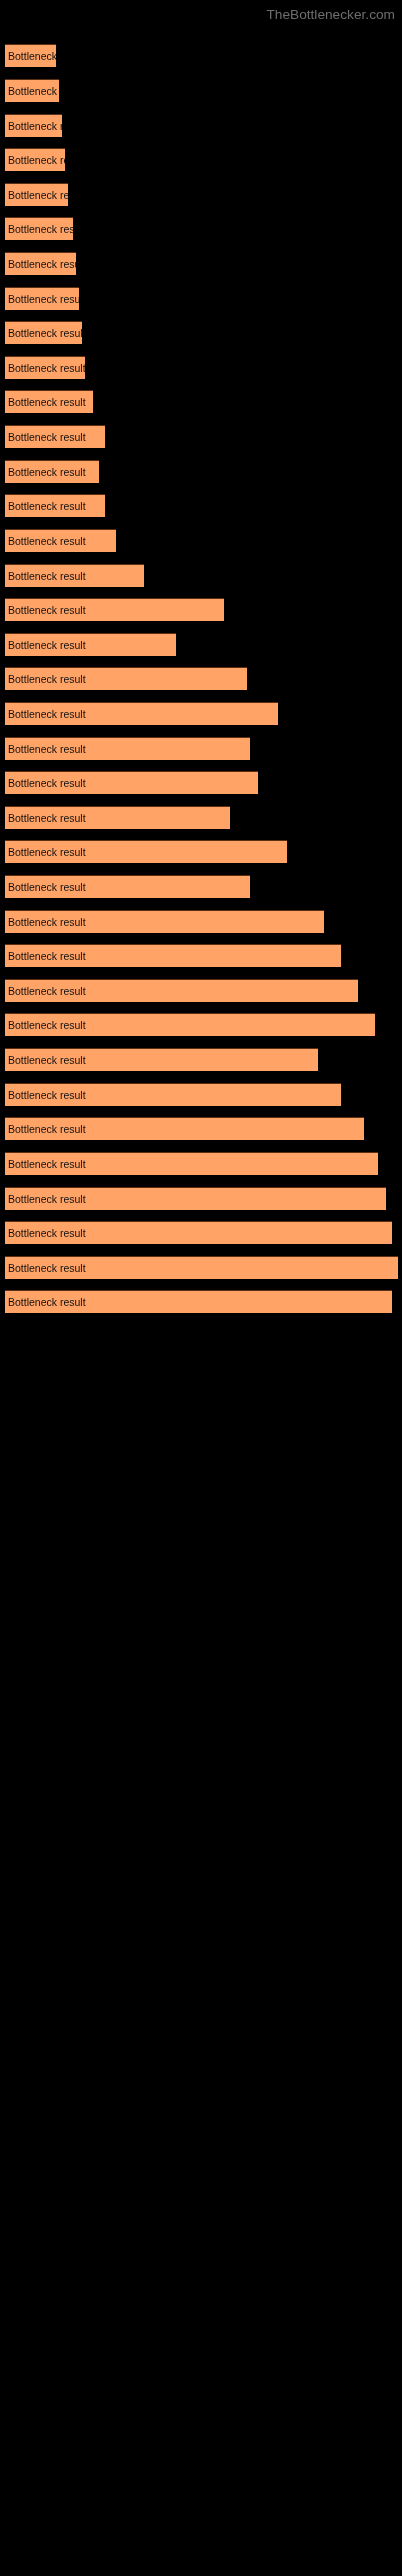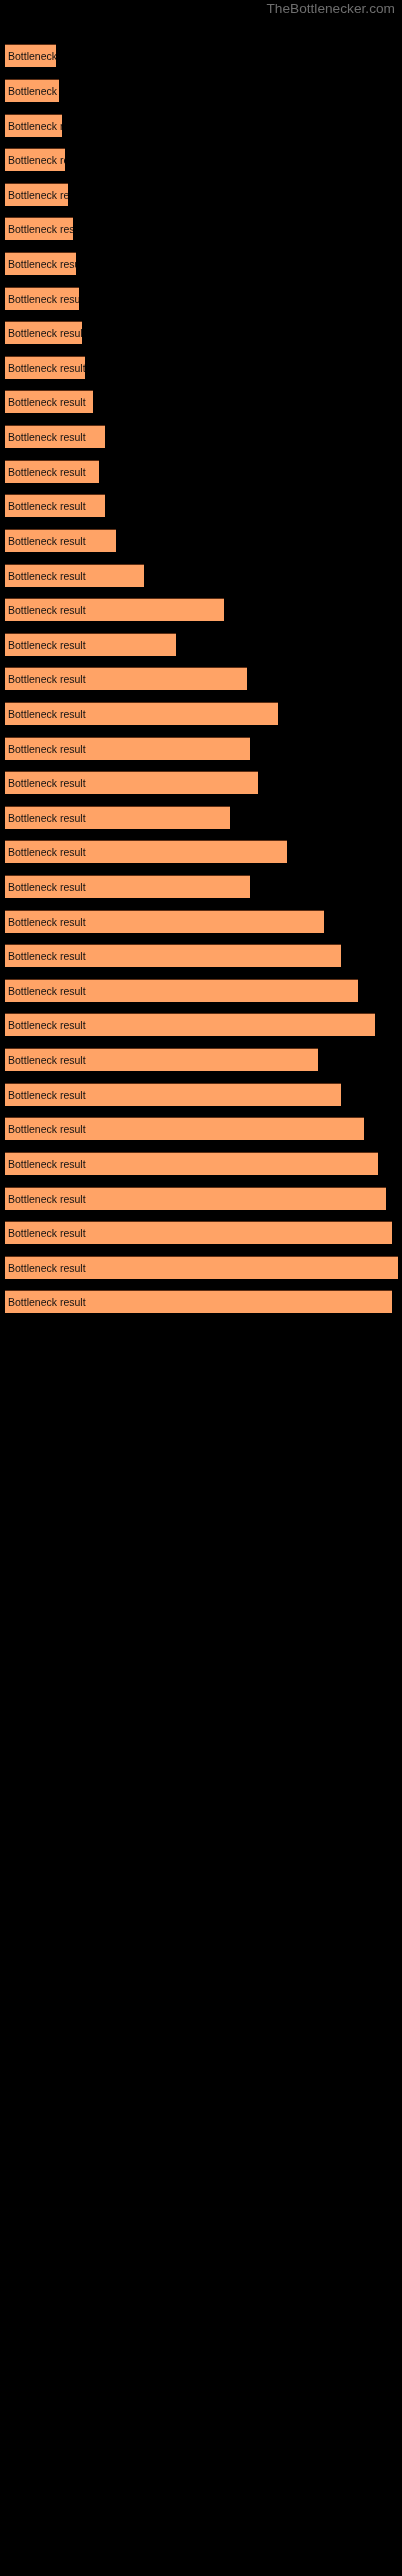--- a/index.html
+++ b/index.html
@@ -16,21 +16,21 @@
   }
   #chart-root {
     position: relative;
     width: 403px;
     height: 2576px;
     background: #000000;
   }
   .site-title {
     position: absolute;
     right: 8px;
-    top: 1px;
+    top: 7px;
     font-size: 13.7px;
     line-height: 16px;
     color: #6e6e6e;
     letter-spacing: 0px;
     white-space: nowrap;
     font-family: "Liberation Sans", sans-serif;
     text-align: right;
   }
   .bars-layer {
     position: absolute;

